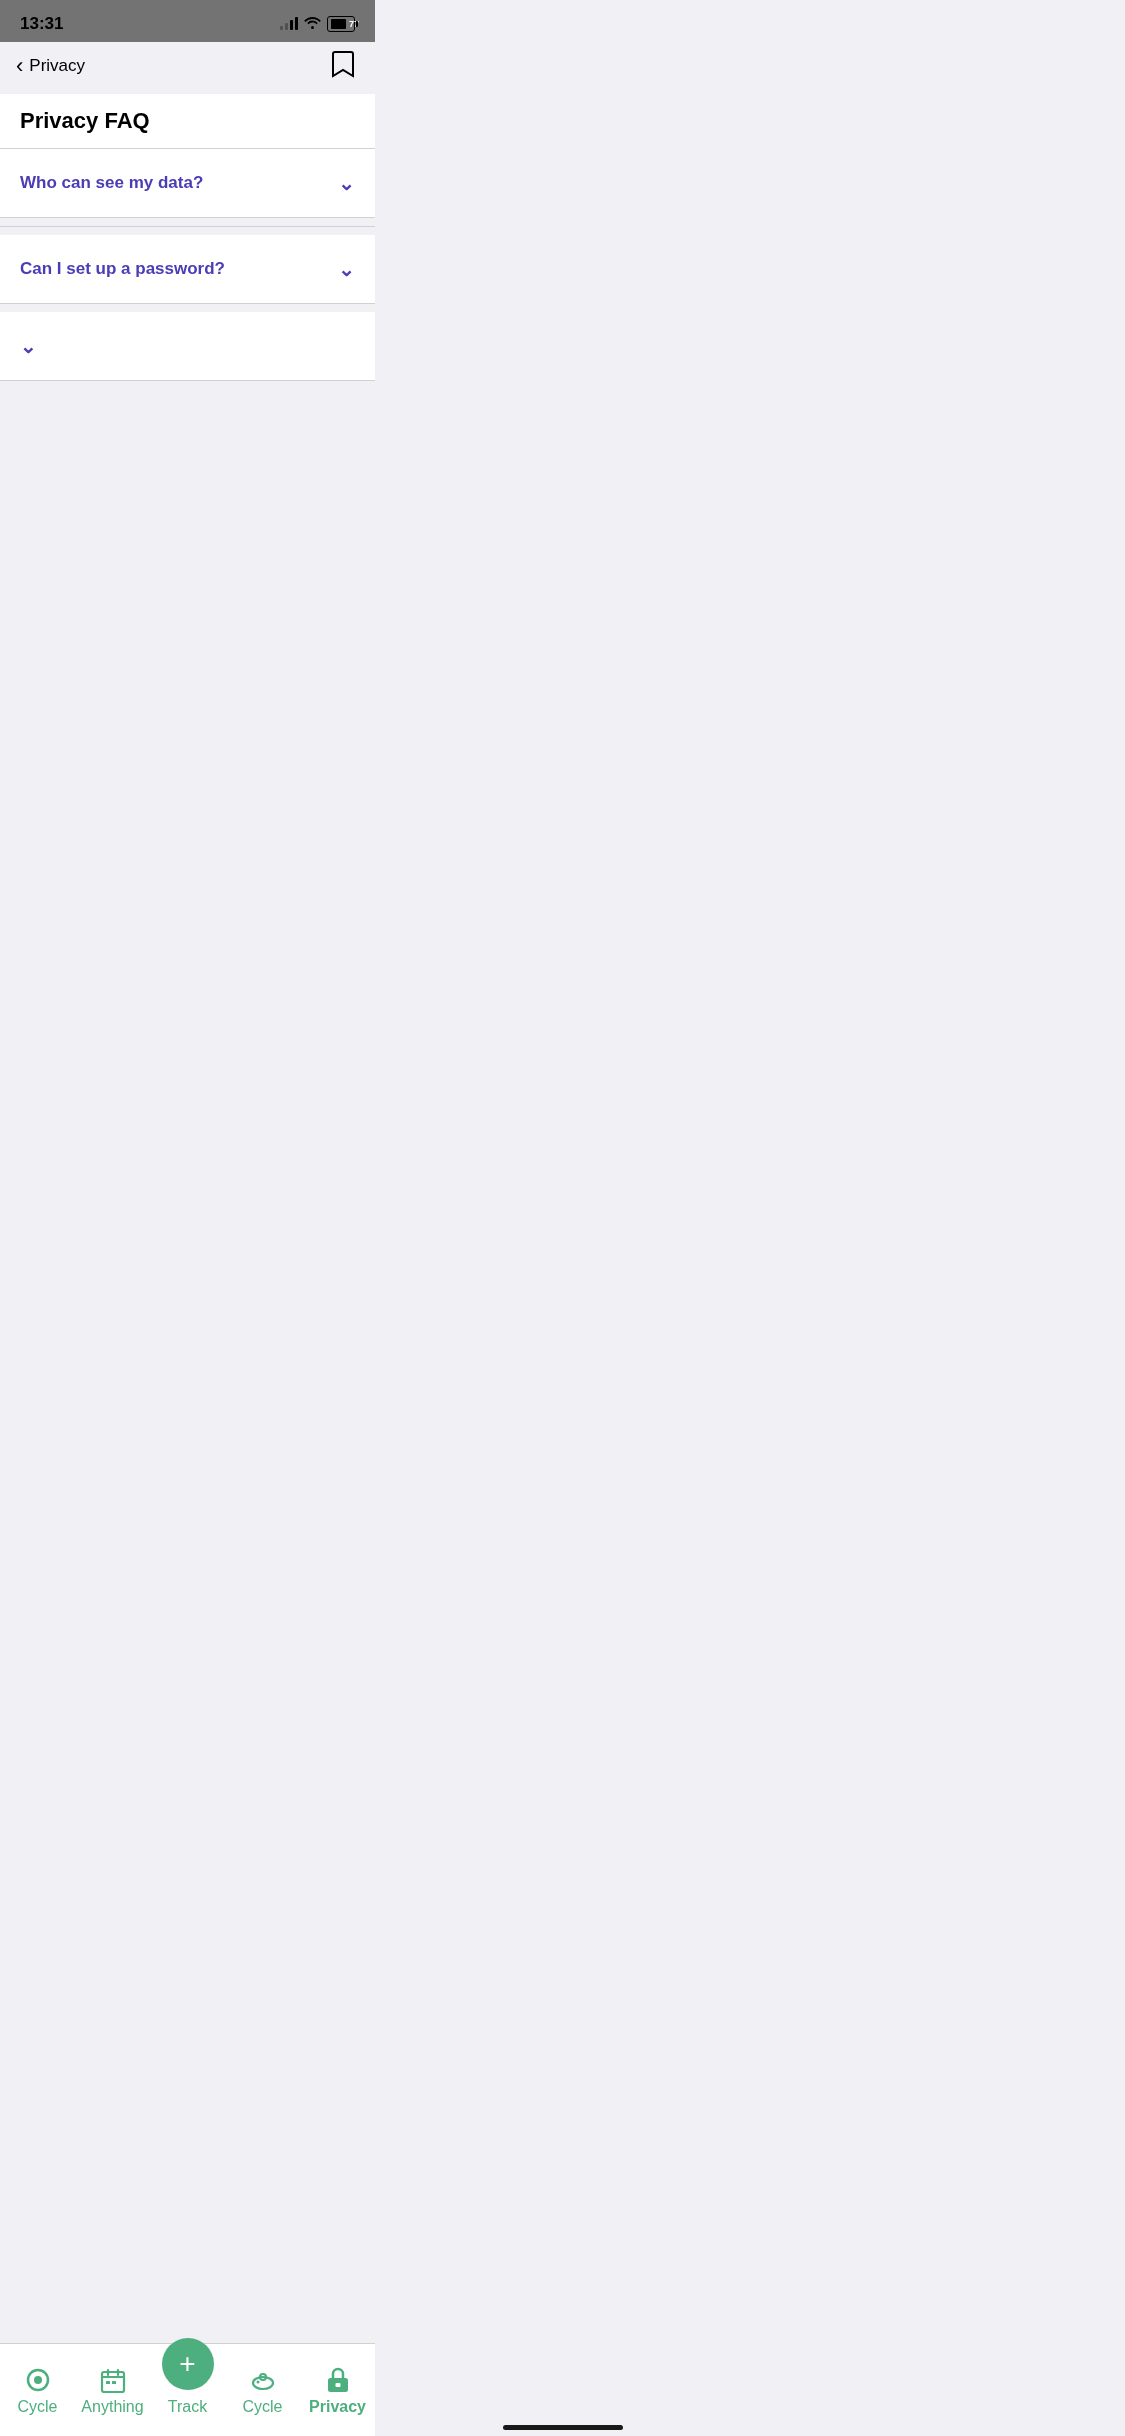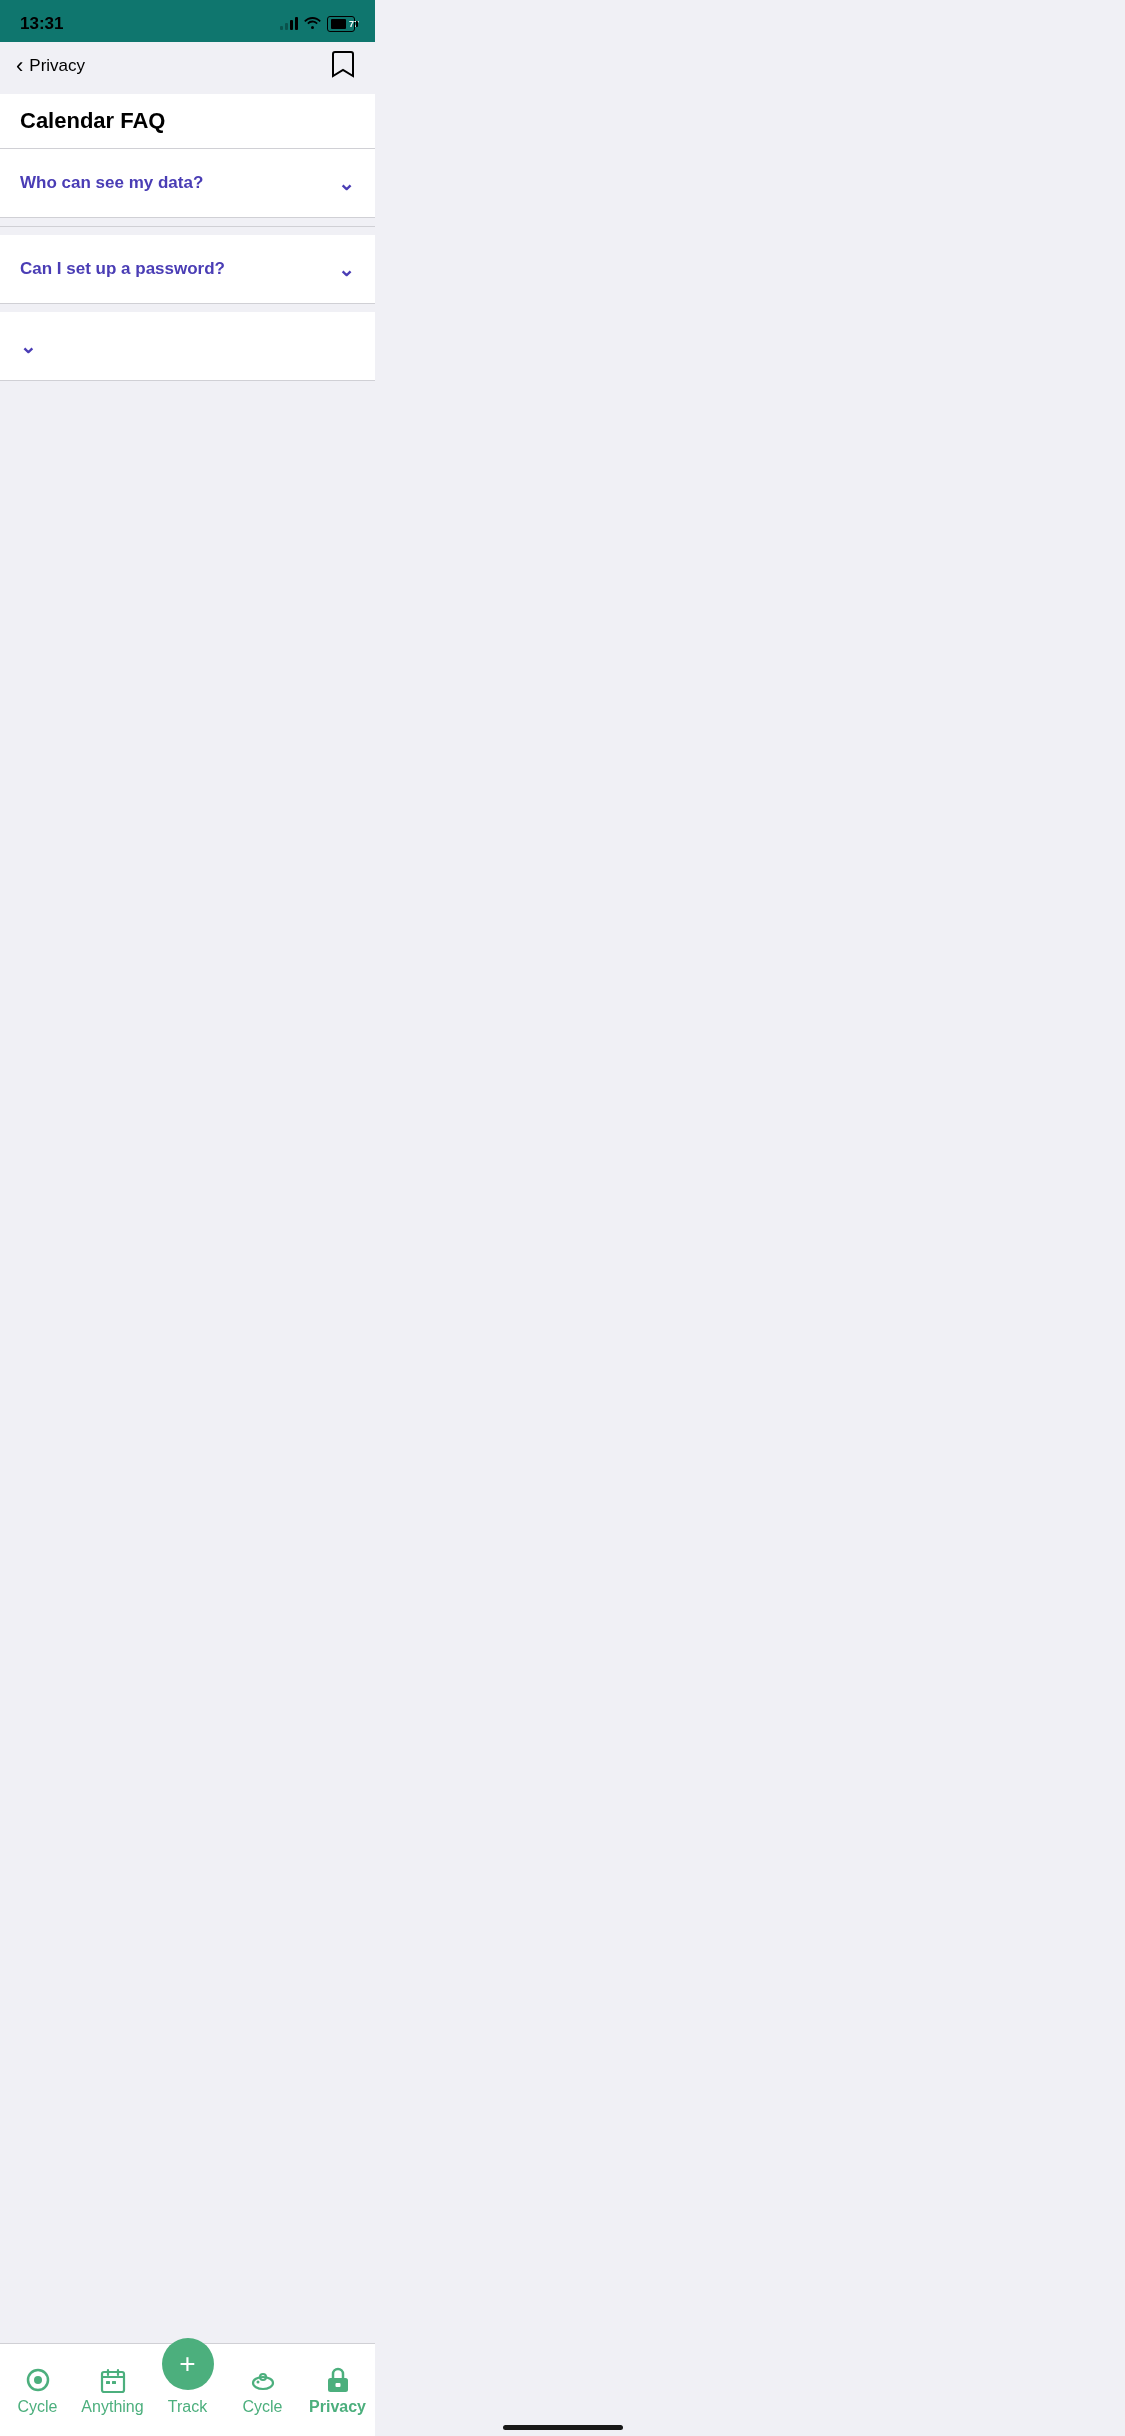--- a/index.html
+++ b/index.html
@@ -13,21 +13,21 @@
       position: relative;
       overflow-x: hidden;
     }
 
     
     .status-bar {
       display: flex;
       justify-content: space-between;
       align-items: center;
       padding: 14px 20px 8px 20px;
-      background: #0f766e;
+      background: #737373;
     }
 
     .status-time {
       font-size: 17px;
       font-weight: 600;
       color: #000;
     }
 
     .status-icons {
       display: flex;
@@ -299,21 +299,21 @@
     <span class="nav-back-label">Privacy</span>
   </div>
   <div class="nav-bookmark">
     <svg width="24" height="28" viewBox="0 0 24 28" fill="none">
       <path d="M4 2h16a2 2 0 0 1 2 2v22l-10-6-10 6V4a2 2 0 0 1 2-2z" stroke="#000" stroke-width="2" fill="none"></path>
     </svg>
   </div>
 </div>
 
 <div class="page-title-bar">
-  <h1 class="page-title">Calendar FAQ</h1>
+  <h1 class="page-title">Privacy FAQ</h1>
 </div>
 
 <div class="content">
 
   <div class="faq-item">
     <div class="faq-question">
       <span class="faq-question-text">Who can see my data?</span>
       <span class="faq-chevron">⌄</span>
     </div>
   </div>

